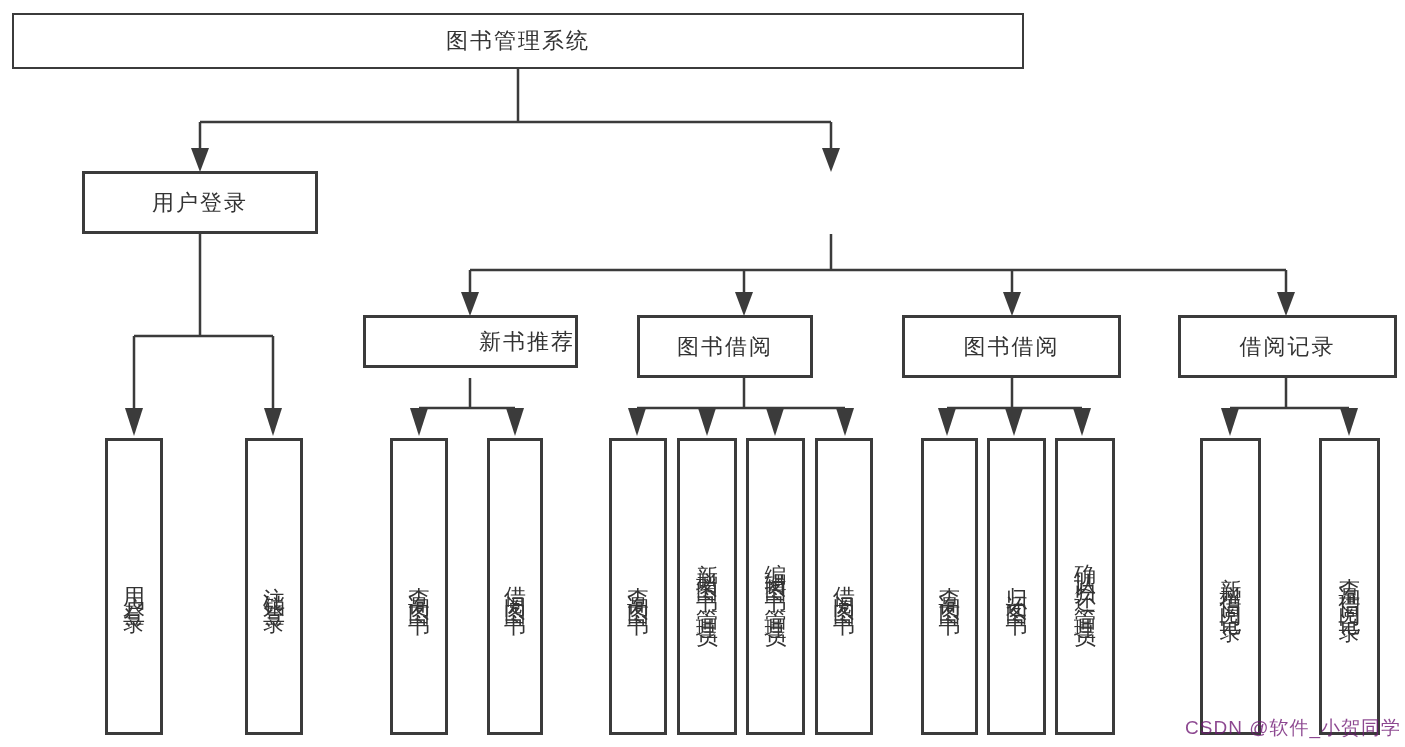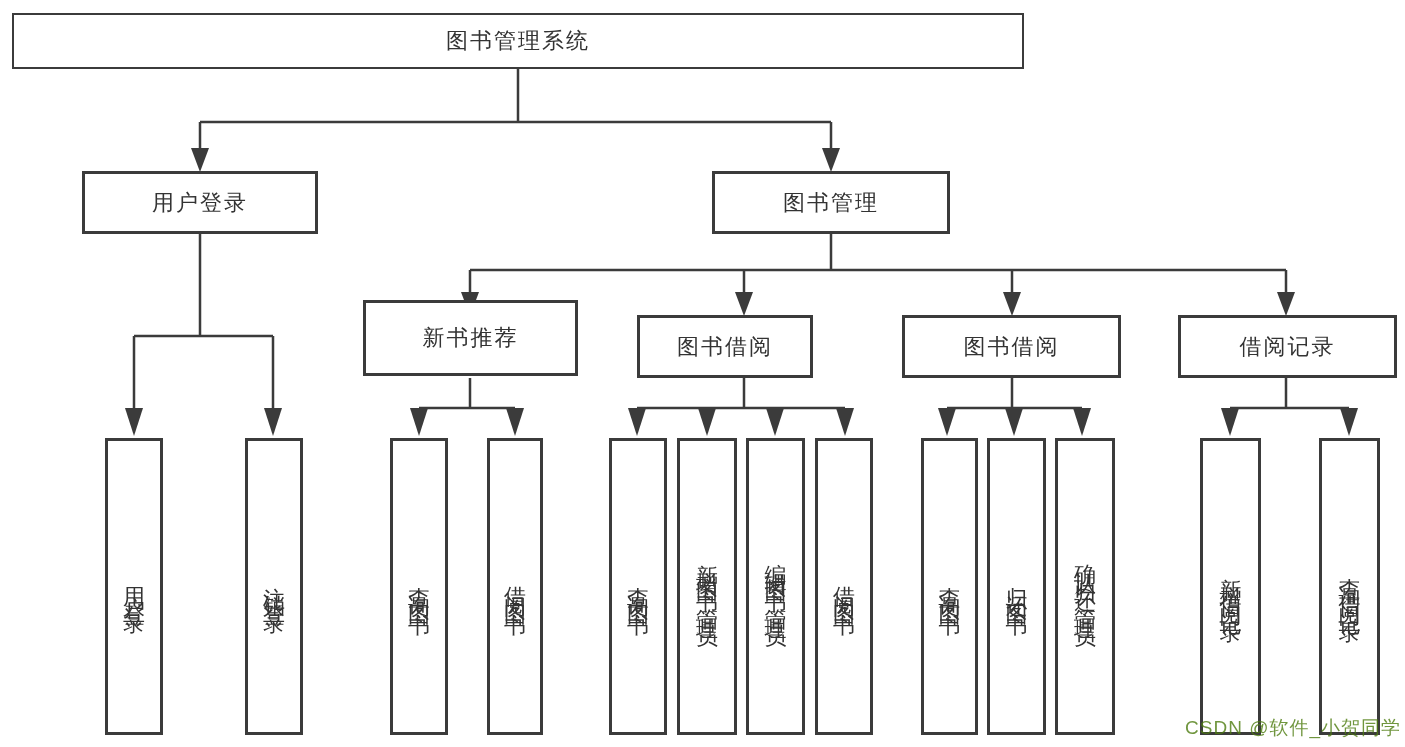--- a/index.html
+++ b/index.html
@@ -28,21 +28,21 @@
     writing-mode:vertical-rl;
     letter-spacing:9px;
     font-size:22px;
     line-height:1;
     white-space:nowrap;
   }
   .watermark{
     position:absolute;
     right:4px;bottom:6px;
     z-index:5;
-    color:#4d7c0f;
+    color:#701a75;
     opacity:.8;
     font-size:19px;
     letter-spacing:1px;
     white-space:nowrap;
   }
 </style>
 </head>
 <body>
 
 <div class="canvas">
@@ -87,25 +87,22 @@
     </g>
   </svg>
 
   <div class="box root-box" style="left:12px;top:13px;width:1012px;height:56px;">
     <span class="hlabel">图书管理系统</span>
   </div>
 
   <div class="box" style="left:82px;top:171px;width:236px;height:63px;">
     <span class="hlabel">用户登录</span>
   </div>
-  <div class="box" style="left:712px;top:171px;width:238px;height:63px;">
-    <span class="hlabel">图书管理</span>
-  </div>
 
-  <div class="box" style="left:363px;top:300px;width:215px;height:76px;">
+  <div class="box" style="left:363px;top:315px;width:215px;height:53px;justify-content:flex-end;">
     <span class="hlabel">新书推荐</span>
   </div>
   <div class="box" style="left:637px;top:315px;width:176px;height:63px;">
     <span class="hlabel">图书借阅</span>
   </div>
   <div class="box" style="left:902px;top:315px;width:219px;height:63px;">
     <span class="hlabel">图书借阅</span>
   </div>
   <div class="box" style="left:1178px;top:315px;width:219px;height:63px;">
     <span class="hlabel">借阅记录</span>

